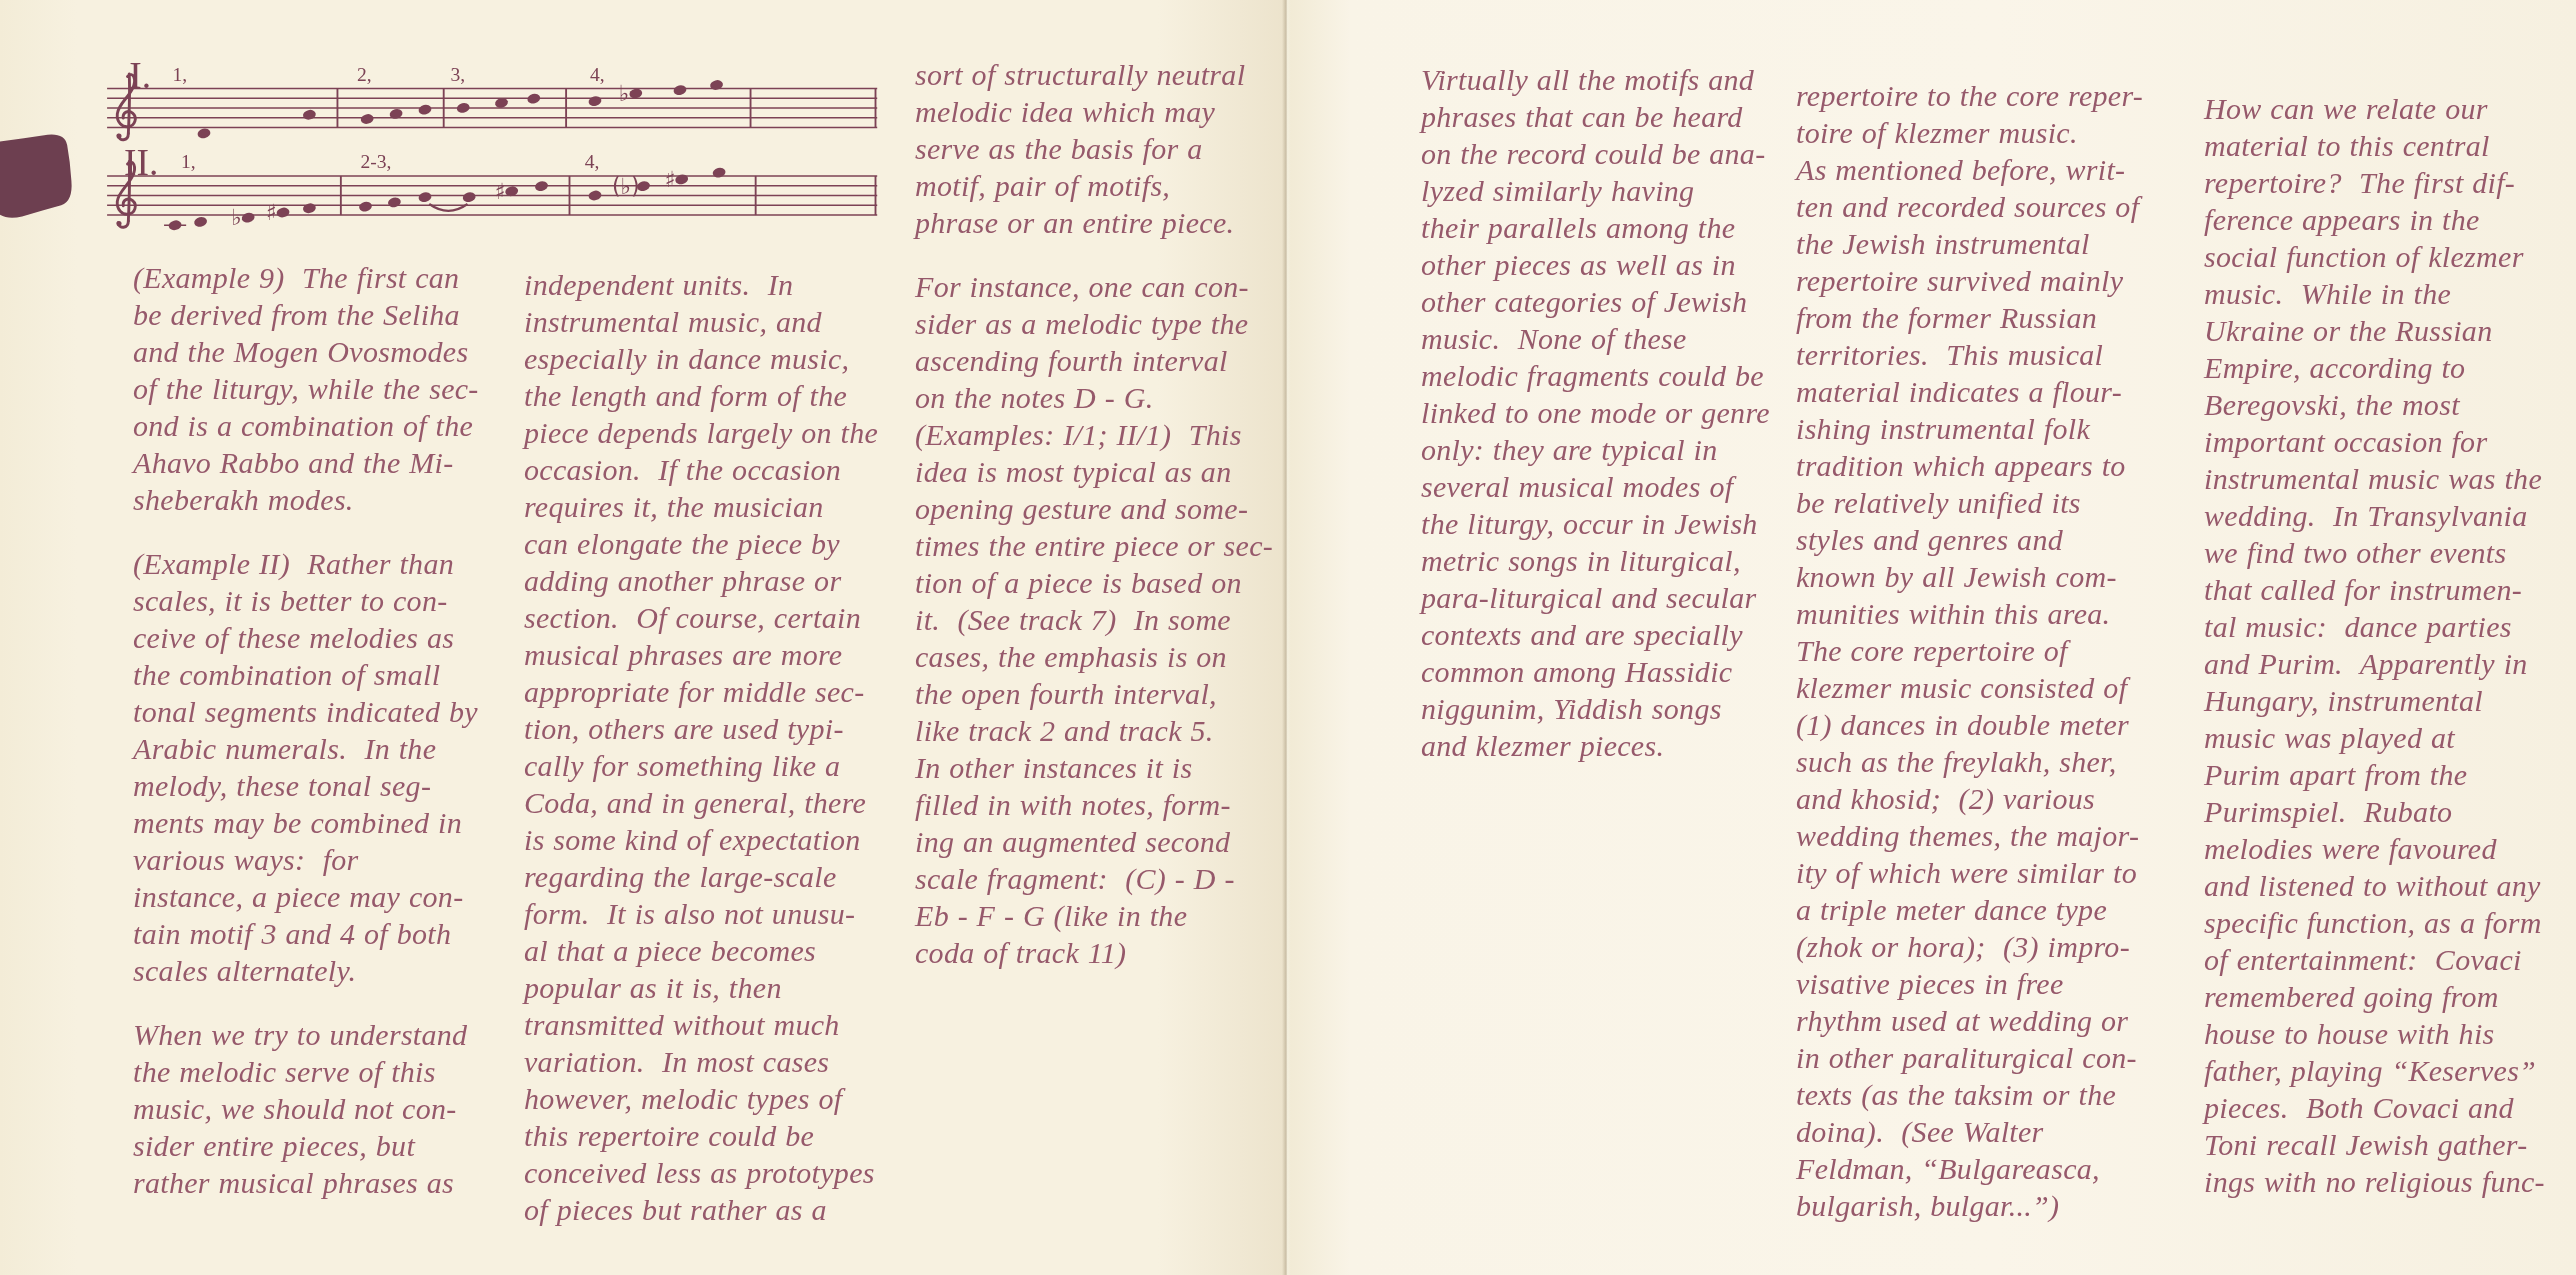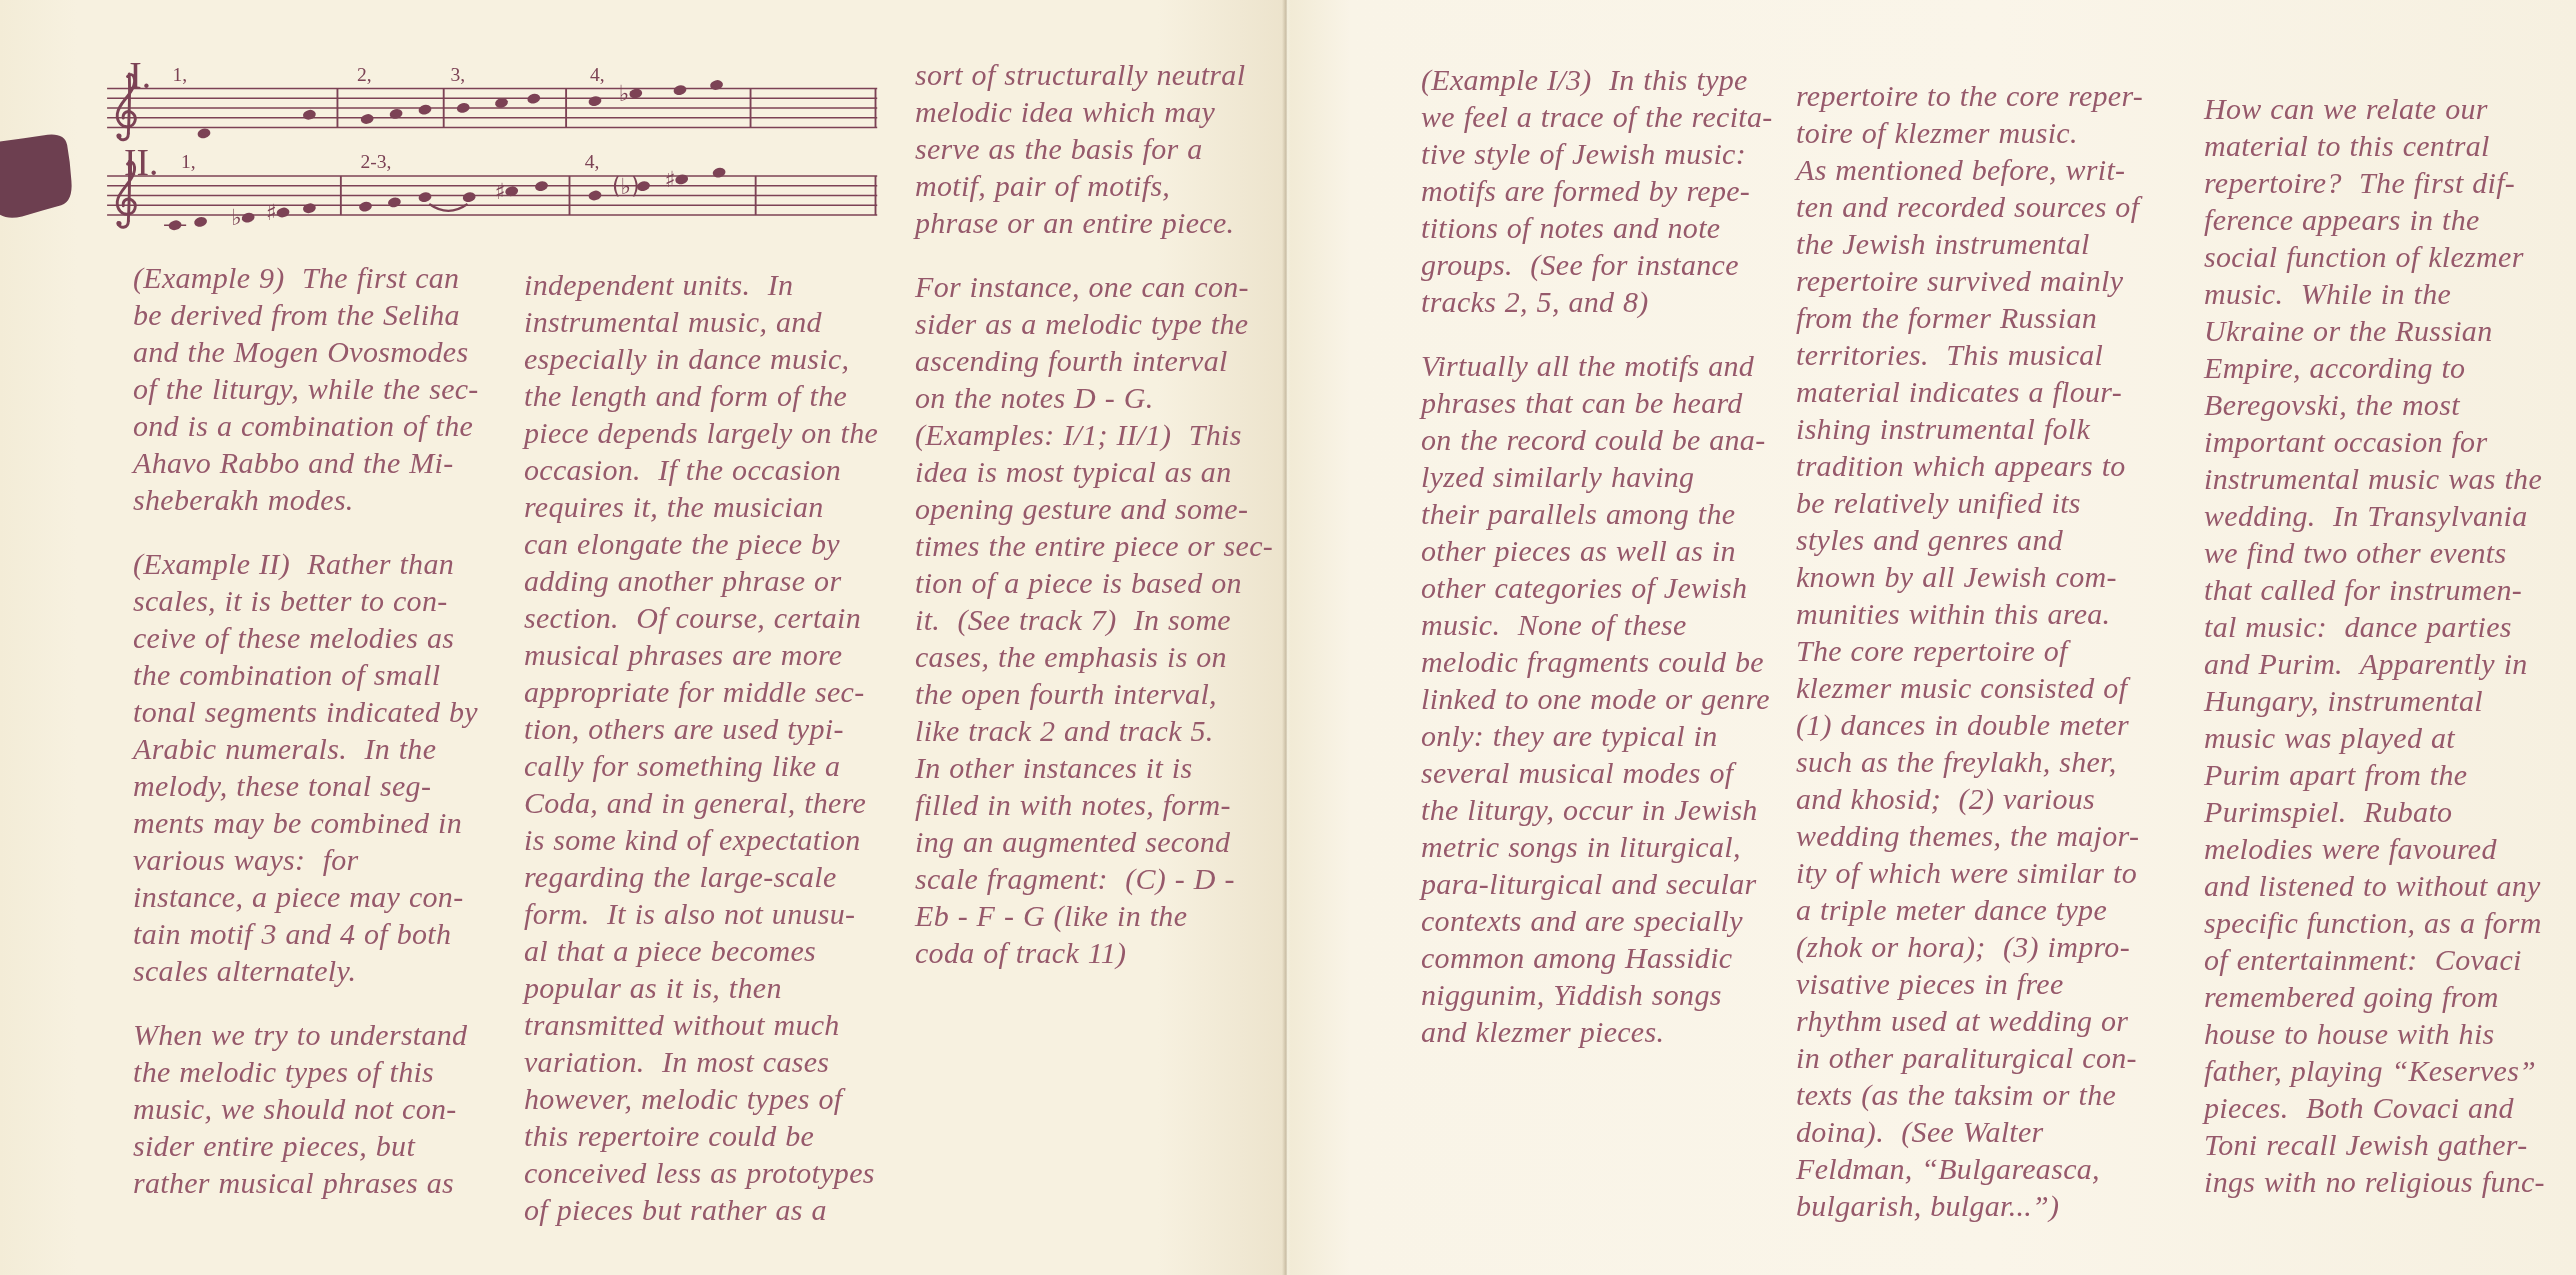--- a/index.html
+++ b/index.html
@@ -132,21 +132,21 @@
 the combination of small
 tonal segments indicated by
 Arabic numerals.  In the
 melody, these tonal seg-
 ments may be combined in
 various ways:  for
 instance, a piece may con-
 tain motif 3 and 4 of both
 scales alternately.</p>
       <p>When we try to understand
-the melodic types of this
+the melodic serve of this
 music, we should not con-
 sider entire pieces, but
 rather musical phrases as</p>
     </div>
   <div class="col c2">
       <p>independent units.  In
 instrumental music, and
 especially in dance music,
 the length and form of the
 piece depends largely on the
@@ -192,27 +192,20 @@
 the open fourth interval,
 like track 2 and track 5.
 In other instances it is
 filled in with notes, form-
 ing an augmented second
 scale fragment:  (C) - D -
 Eb - F - G (like in the
 coda of track 11)</p>
     </div>
   <div class="col c4">
-      <p>(Example I/3)  In this type
-we feel a trace of the recita-
-tive style of Jewish music:
-motifs are formed by repe-
-titions of notes and note
-groups.  (See for instance
-tracks 2, 5, and 8)</p>
       <p>Virtually all the motifs and
 phrases that can be heard
 on the record could be ana-
 lyzed similarly having
 their parallels among the
 other pieces as well as in
 other categories of Jewish
 music.  None of these
 melodic fragments could be
 linked to one mode or genre

